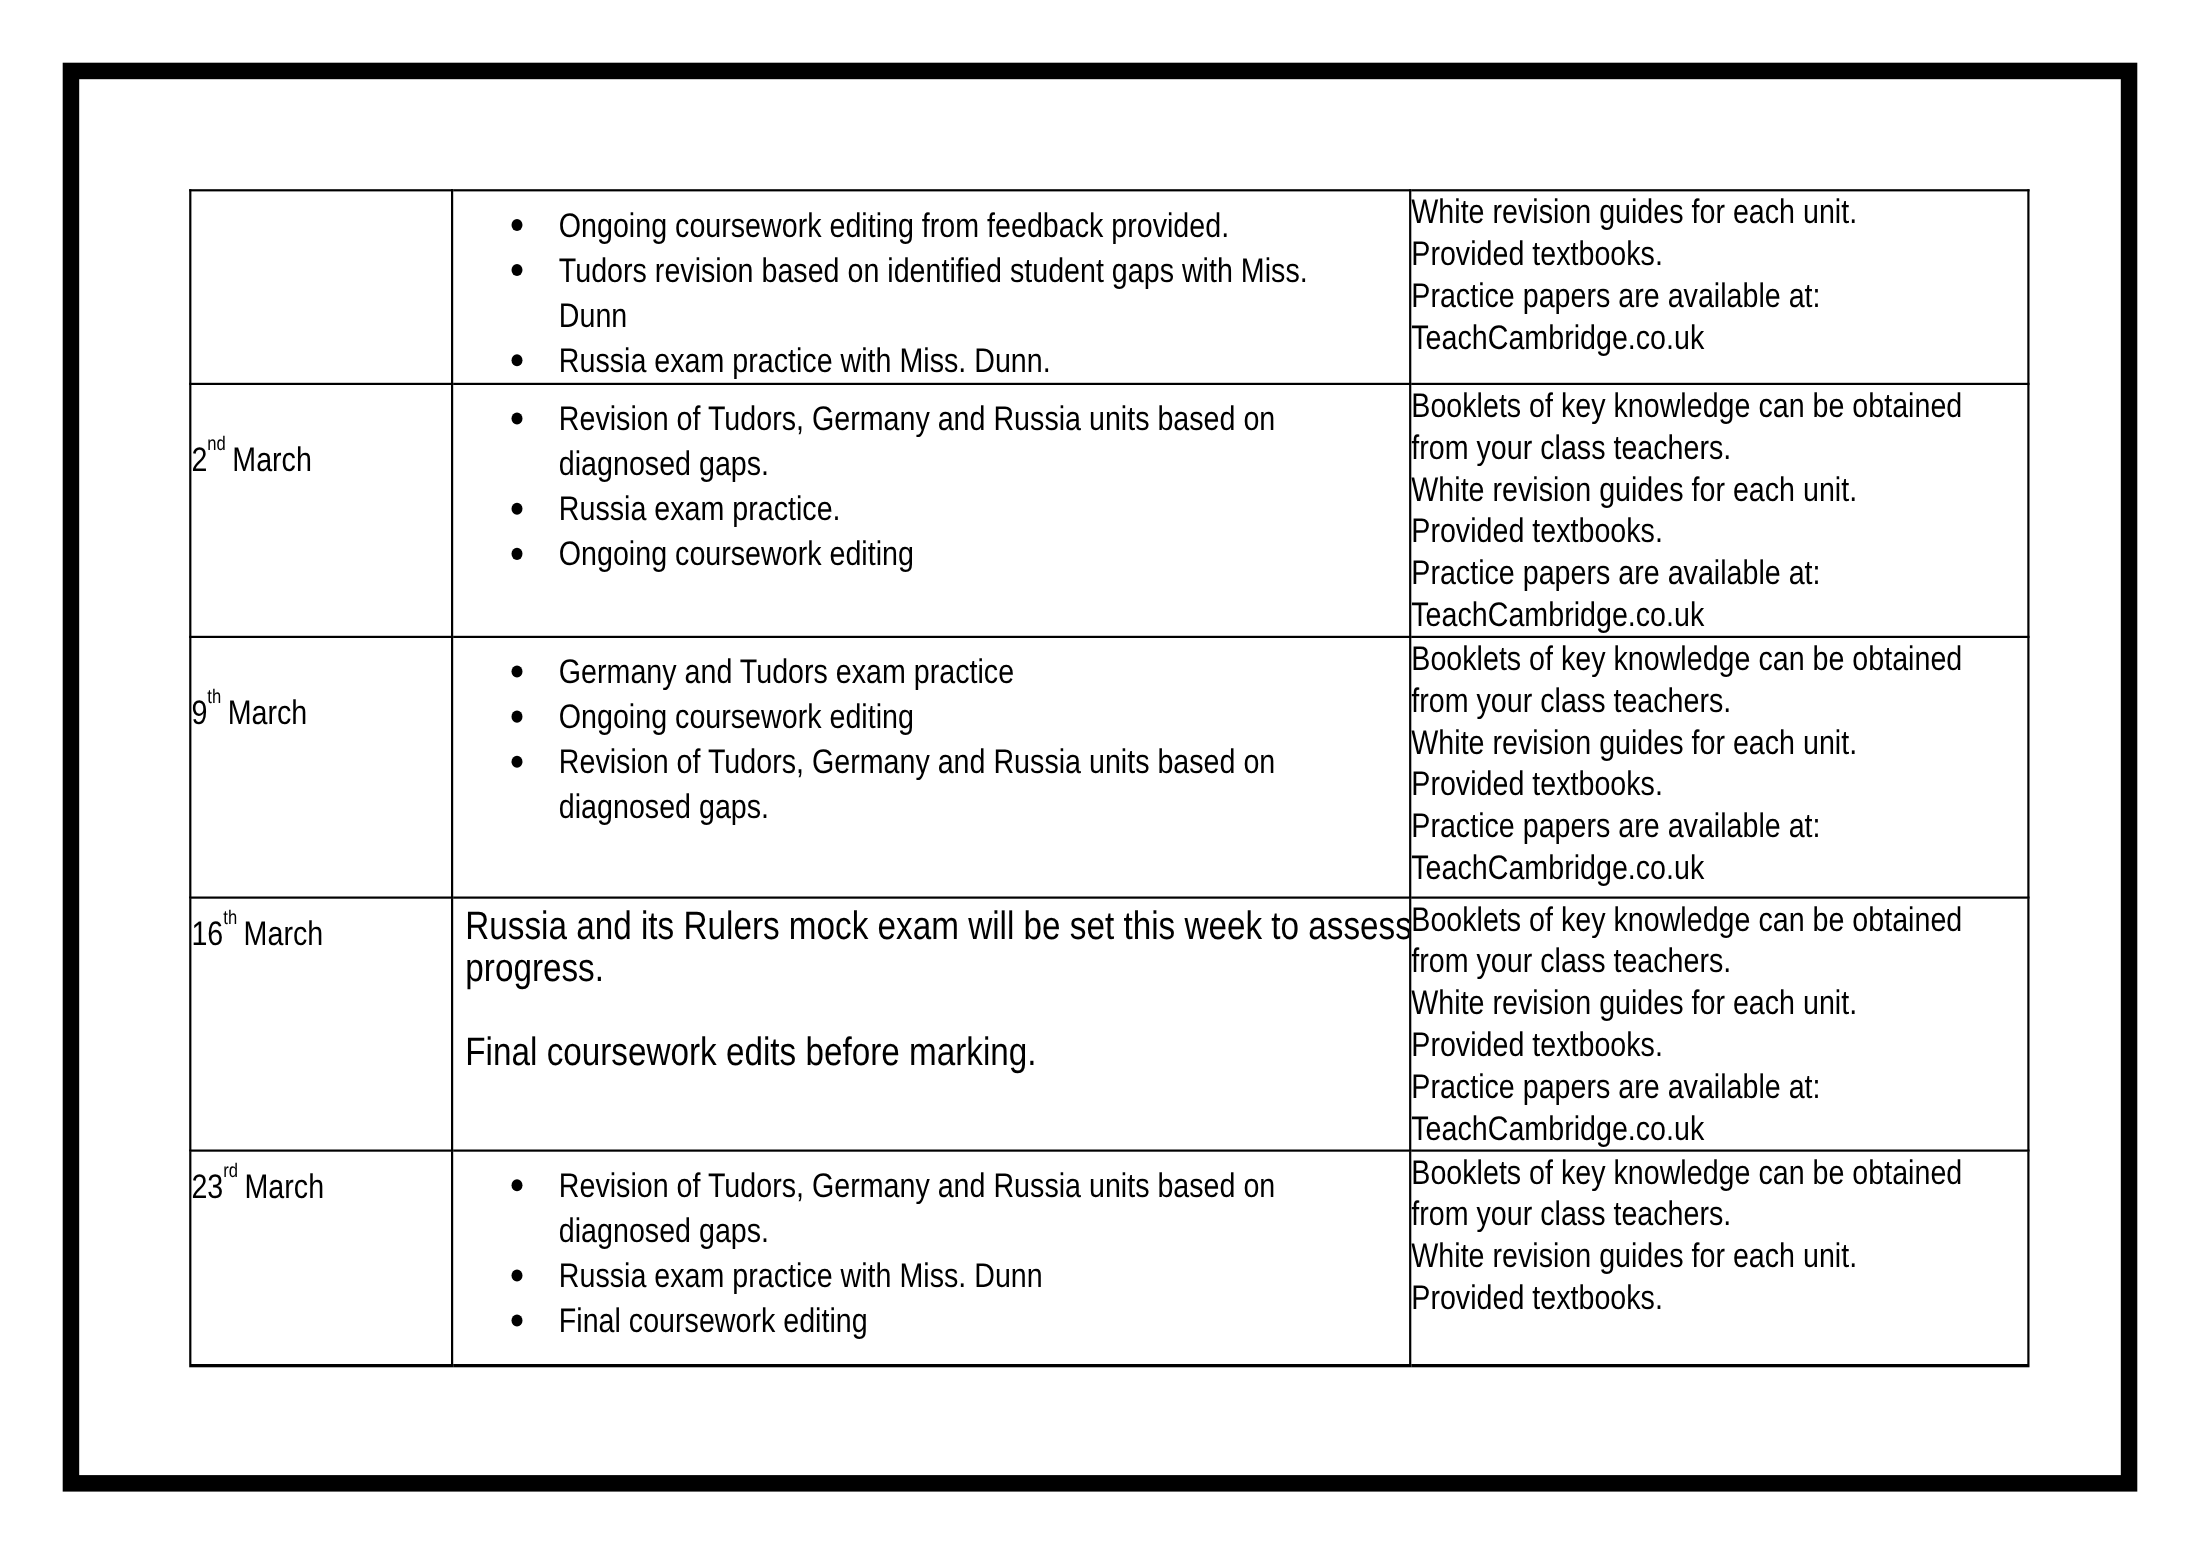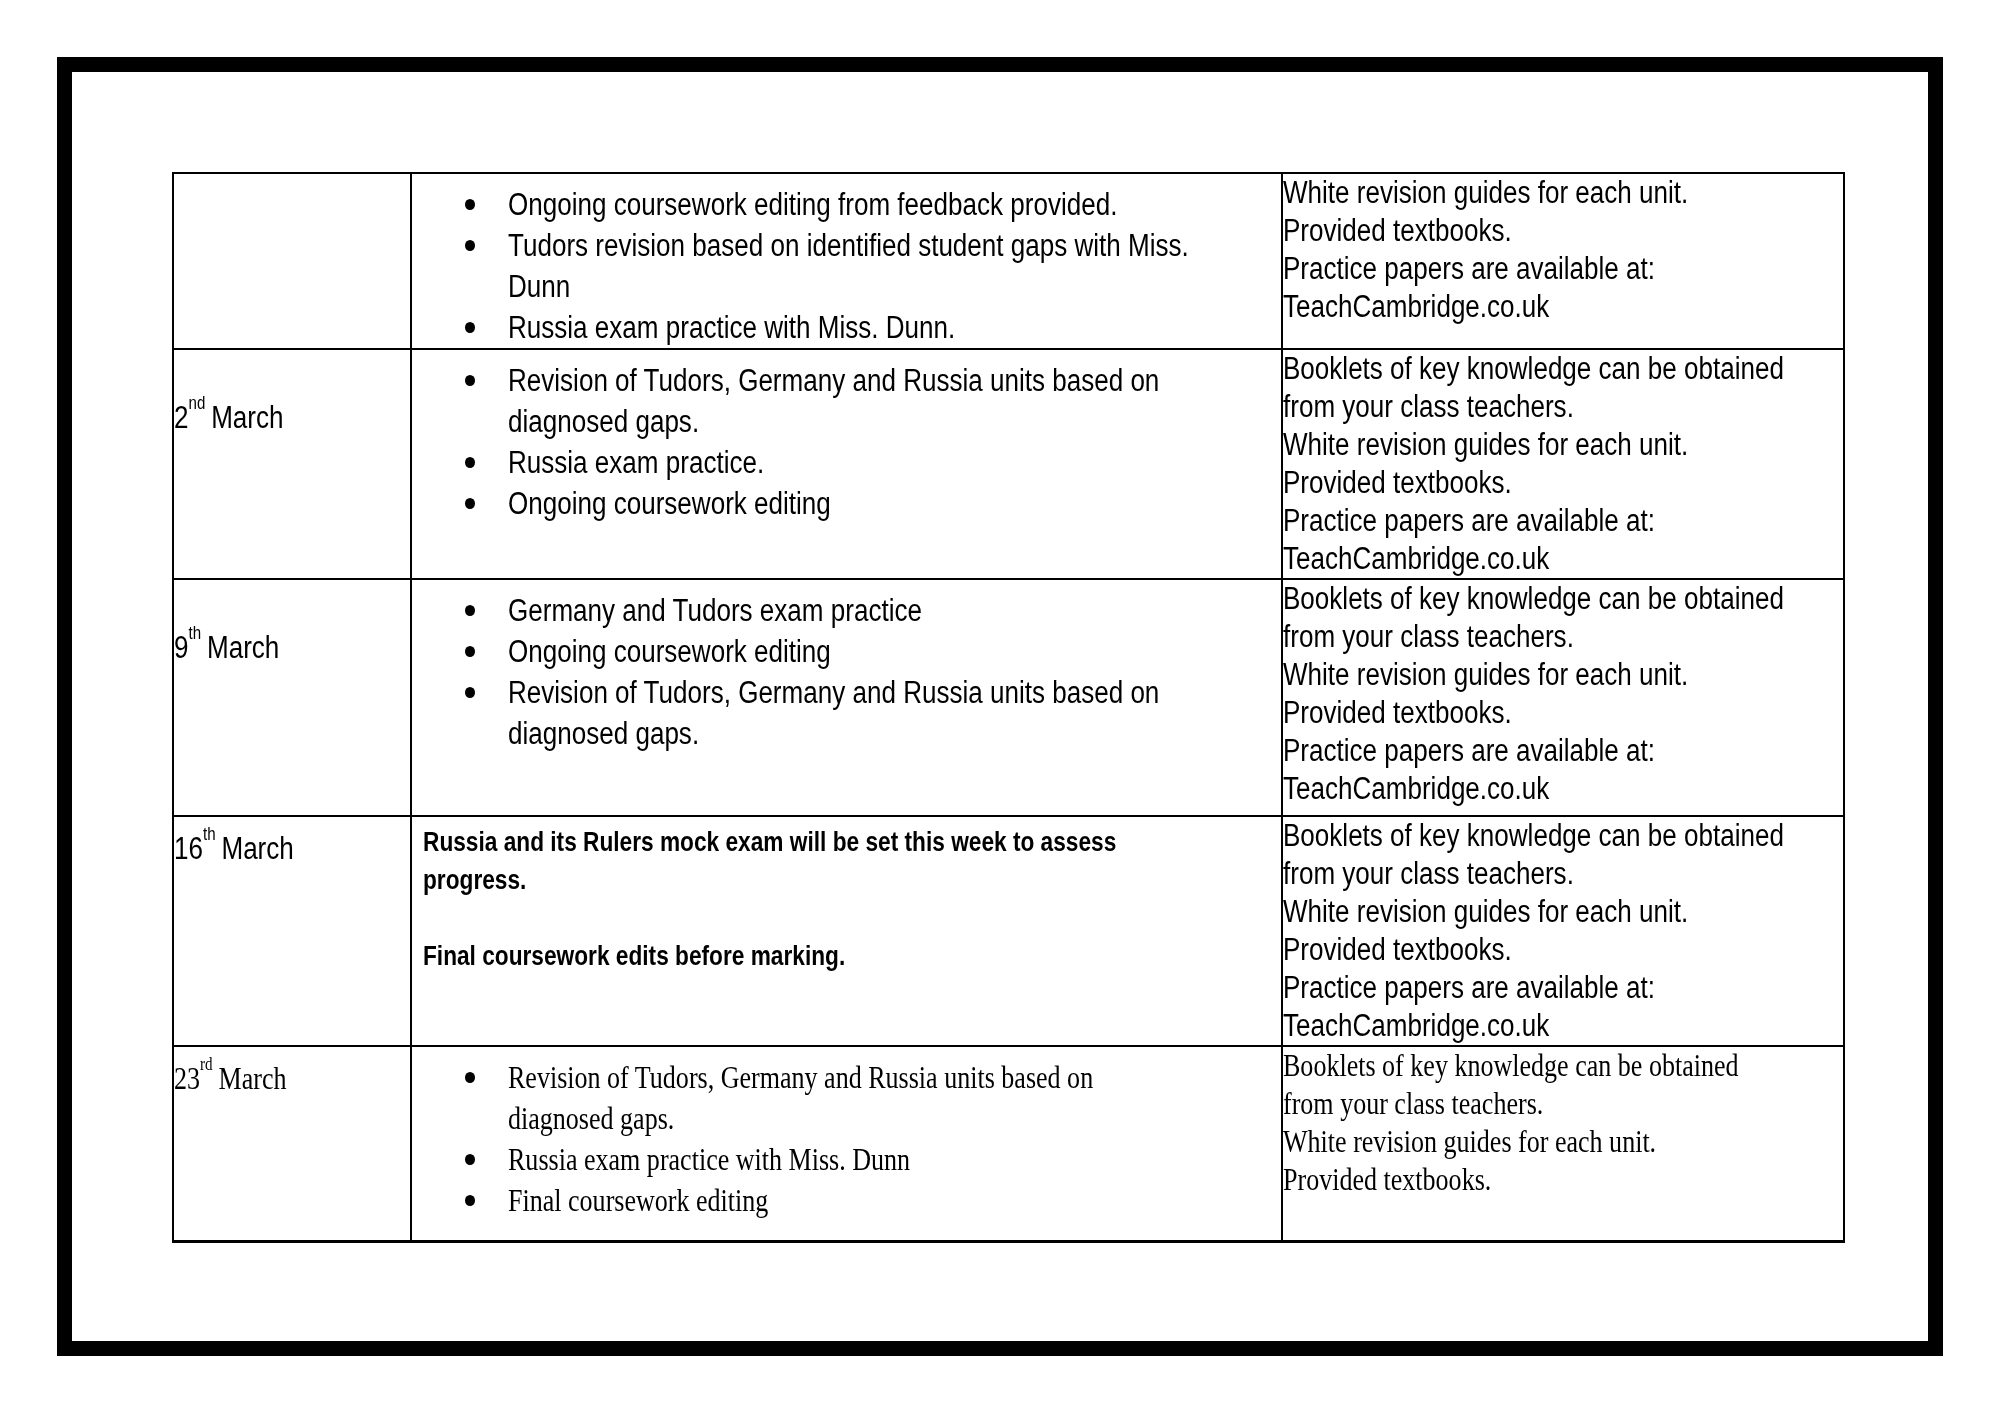--- a/index.html
+++ b/index.html
@@ -71,23 +71,22 @@
   .activities-cell li::before {
     content: "";
     position: absolute;
     left: -43px; top: 15px;
     width: 10px; height: 11px;
     border-radius: 50%;
     background: #000;
   }
   .activities-cell .paras {
     padding: 6px 0 0 11px;
-    font-size: 27px;
+    font-size: 36px;
     line-height: 38px;
-    font-weight: bold;
   }
 
   
   .resources-cell {
     font-size: 31px;
     line-height: 38px;
     padding: 5px 0 0 9px;
     margin-left: 36px;
   }
 </style>
@@ -199,21 +198,21 @@
       <td class="resources-cell">
           <div class="tline">Booklets of key knowledge can be obtained</div>
           <div class="tline">from your class teachers.</div>
           <div class="tline">White revision guides for each unit.</div>
           <div class="tline">Provided textbooks.</div>
           <div class="tline">Practice papers are available at:</div>
           <div class="tline">TeachCambridge.co.uk</div>
         </td>
     </tr>
 
-    <tr style="height:195px;font-family:Liberation Serif, serif;">
+    <tr style="height:195px;">
       <td class="date-cell pad-sm">
         <div class="tline"><span>23</span><sup class="ord">rd</sup><span class="date-month">March</span></div>
       </td>
       <td class="activities-cell">
         <ul>
             <li>
               <div class="tline">Revision of Tudors, Germany and Russia units based on</div>
               <div class="tline">diagnosed gaps.</div>
             </li>
             <li>

